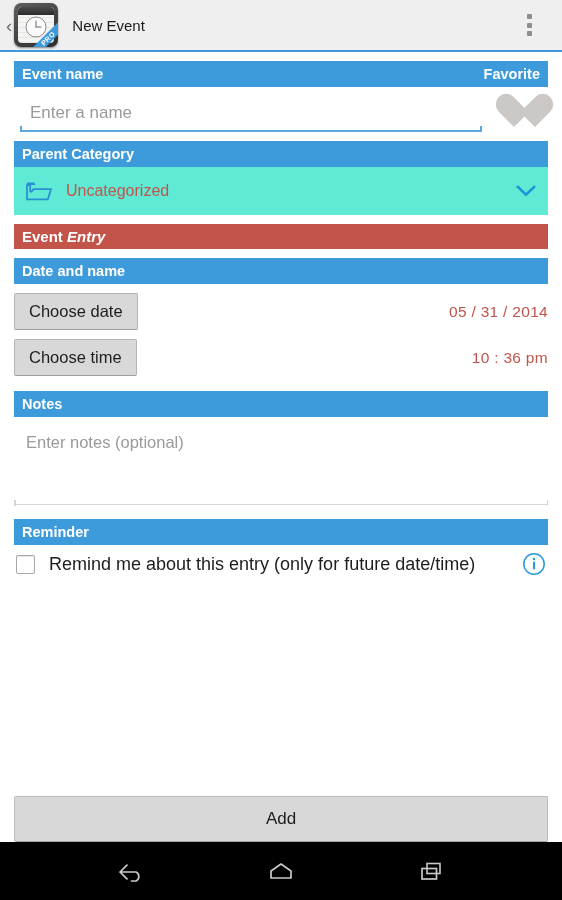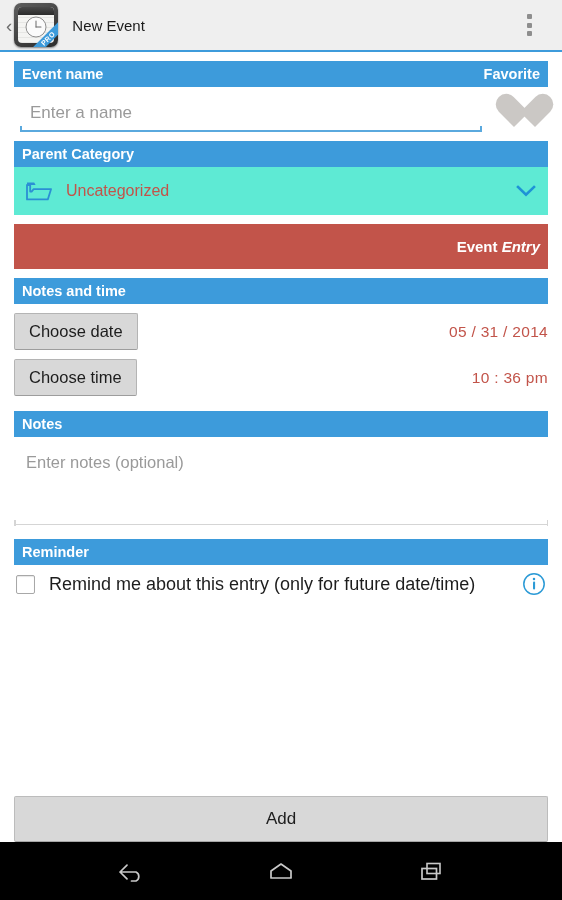--- a/index.html
+++ b/index.html
@@ -66,21 +66,21 @@
   }
 
   
   .content { padding:0; }
   .section-head {
     margin:9px 14px 0 14px; background:#3d9bdb; color:#fff;
     font-size:14.5px; font-weight:bold; padding:5px 8px;
     display:flex; justify-content:space-between; align-items:center;
   }
   .section-head.red {
-    background:#c2544a; justify-content:flex-end; font-size:15px; padding:14px 8px;
+    background:#c2544a; justify-content:flex-start; font-size:15px; padding:4px 8px;
   }
   .section-head.red em { font-style:italic; }
 
   
   .name-row { display:flex; align-items:flex-start; padding:0 14px; }
   .name-field {
     flex:1; margin:12px 0 0 6px; padding:4px 2px 7px 10px;
     font-size:17px; color:#9a9a9a;
     border-bottom:2px solid #5aa9de; position:relative;
   }
@@ -202,21 +202,21 @@
       <svg class="chev" viewBox="0 0 20 12">
         <path d="M2 2 L10 9.6 L18 2" fill="none" stroke="#1e93d6" stroke-width="2.6" stroke-linecap="square"></path>
       </svg>
     </div>
 
     <div class="section-head red">
       <span><span>Event </span><em>Entry</em></span>
     </div>
 
     <div class="section-head">
-      <span>Notes and time</span>
+      <span>Date and name</span>
     </div>
     <div class="dt-row">
       <button class="btn-choose">Choose date</button>
       <div class="dt-val">05 / 31 / 2014</div>
     </div>
     <div class="dt-row">
       <button class="btn-choose">Choose time</button>
       <div class="dt-val">10 : 36 pm</div>
     </div>
 

